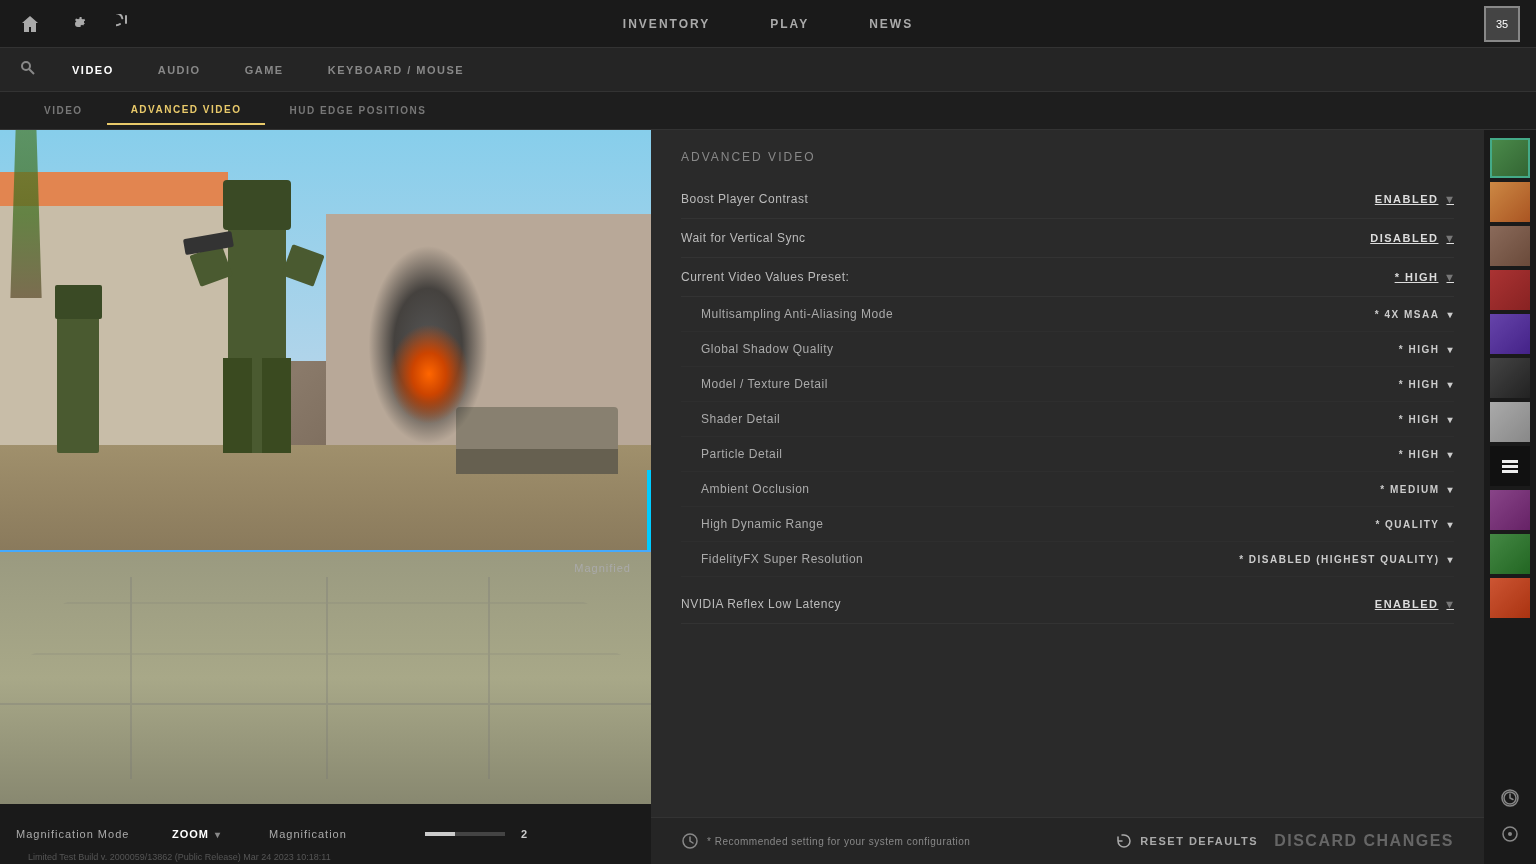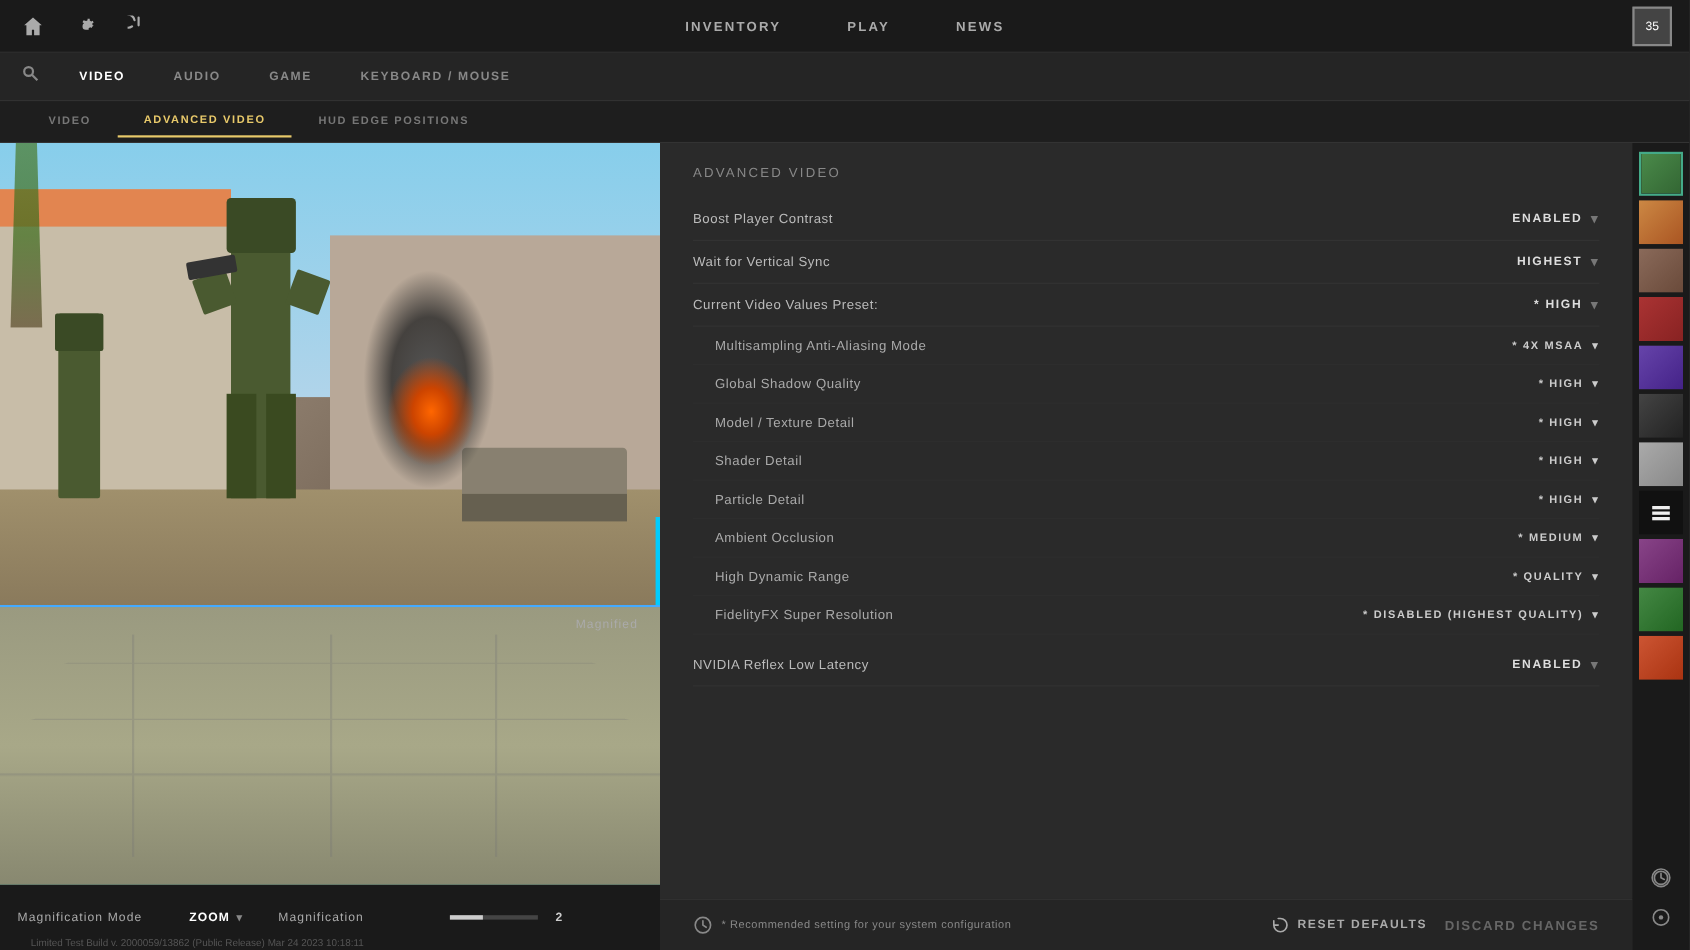--- a/index.html
+++ b/index.html
@@ -123,24 +123,24 @@
       cursor: pointer;
       color: #777;
     }
     .sub-tab.active {
       color: #e8c96a;
       border-bottom: 2px solid #e8c96a;
     }
 
     
     .left-panel {
-      width: 600px;
+      width: 651px;
       height: 100%;
       position: relative;
-      background: #5eead4;
+      background: #ffffff;
       flex-shrink: 0;
     }
     .game-screenshot-top {
       width: 100%;
       height: 420px;
       background: linear-gradient(135deg, #3a4a2a 0%, #5a6a3a 20%, #8a7a6a 50%, #6a5a4a 80%, #4a3a2a 100%);
       position: relative;
       overflow: hidden;
     }
 
@@ -158,21 +158,21 @@
       color: #aaa;
       font-size: 11px;
       letter-spacing: 1px;
     }
     .bottom-controls {
       height: 60px;
       background: #1a1a1a;
       display: flex;
       align-items: center;
       padding: 0 16px;
-      gap: 12px;
+      gap: 28px;
     }
     .control-label {
       color: #aaa;
       font-size: 11px;
       letter-spacing: 1px;
       min-width: 140px;
     }
     .control-value {
       color: #fff;
       font-size: 11px;
@@ -242,20 +242,21 @@
     }
     .setting-value {
       display: flex;
       align-items: center;
       gap: 8px;
       color: #ddd;
       font-size: 11px;
       font-weight: bold;
       letter-spacing: 1.5px;
       cursor: pointer;
+      text-decoration: underline;
     }
     .setting-value .chevron {
       color: #777;
       font-size: 12px;
     }
 
     .subsection-title {
       font-size: 11px;
       letter-spacing: 1.5px;
       color: #888;
@@ -311,21 +312,21 @@
       gap: 8px;
       color: #aaa;
       font-size: 11px;
       letter-spacing: 1.5px;
       font-weight: bold;
       text-transform: uppercase;
       cursor: pointer;
     }
     .discard-btn {
       color: #666;
-      font-size: 12px;
+      font-size: 16px;
       letter-spacing: 1.5px;
       font-weight: bold;
       text-transform: uppercase;
       cursor: pointer;
       text-align: center;
     }
 
     
     .avatars-sidebar {
       width: 52px;
@@ -511,21 +512,21 @@
             <span class="setting-label">Boost Player Contrast</span>
             <div class="setting-value">
               <span>ENABLED</span>
               <span class="chevron">▾</span>
             </div>
           </div>
 
           <div class="setting-row">
             <span class="setting-label">Wait for Vertical Sync</span>
             <div class="setting-value">
-              <span>HIGHEST</span>
+              <span>DISABLED</span>
               <span class="chevron">▾</span>
             </div>
           </div>
 
           <div class="setting-row">
             <span class="setting-label">Current Video Values Preset:</span>
             <div class="setting-value">
               <span>* HIGH</span>
               <span class="chevron">▾</span>
             </div>

